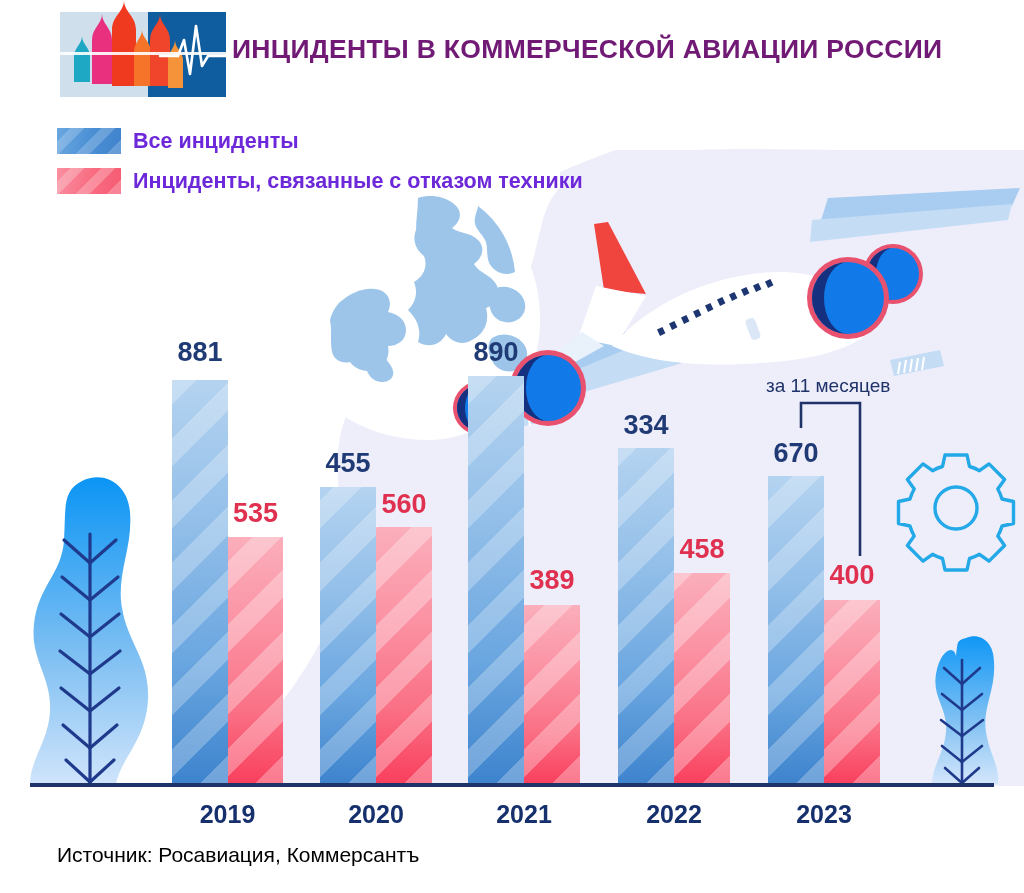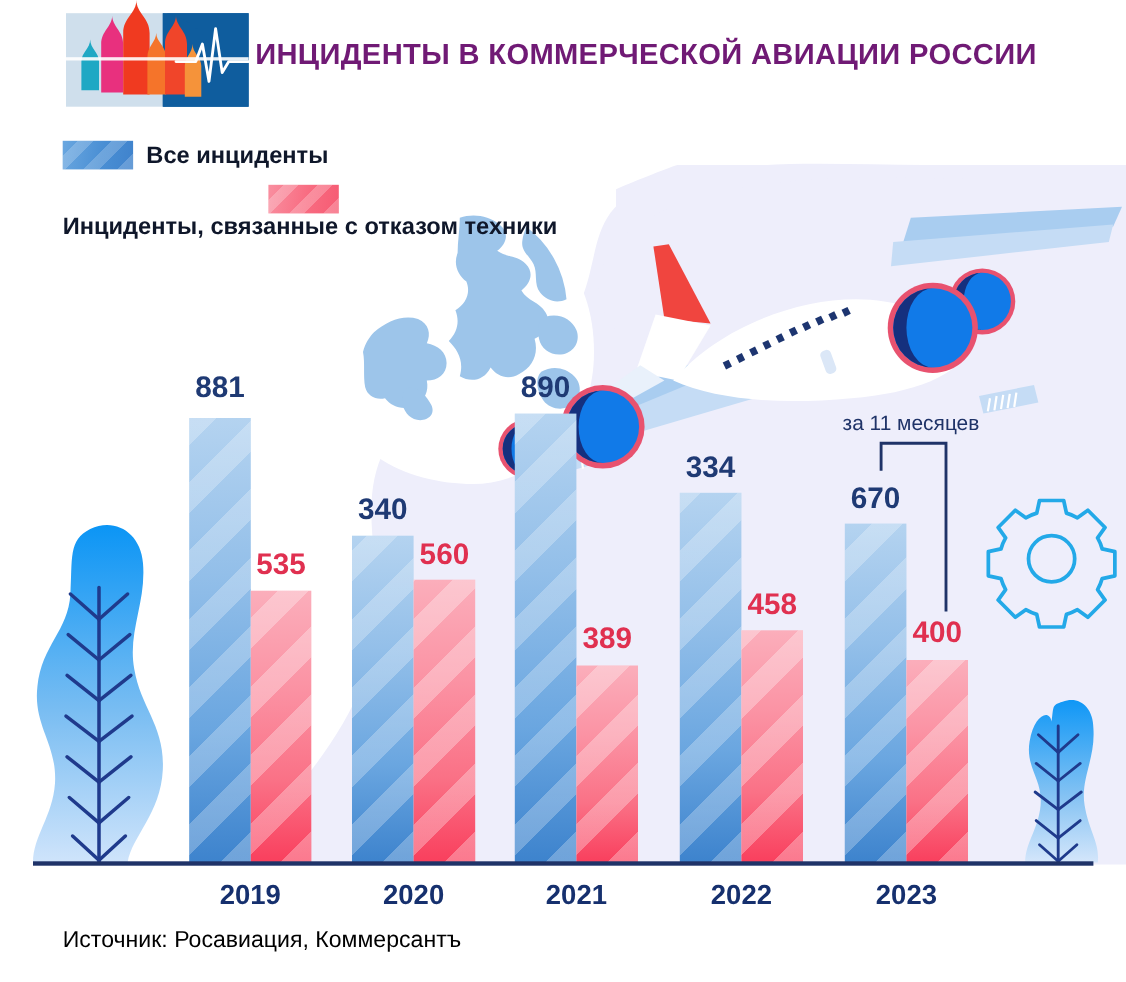--- a/index.html
+++ b/index.html
@@ -16,38 +16,38 @@
   #header{position:absolute;left:0;top:0;width:1024px;height:110px;}
   #title{
     position:absolute;left:232px;top:34px;
     font-size:26.5px;font-weight:bold;letter-spacing:.3px;
     color:#701a75;white-space:nowrap;
   }
 
   
   .legend-row{position:absolute;display:flex;align-items:center;}
   #legend1{left:57px;top:128px;}
-  #legend2{left:57px;top:168px;flex-direction:column;}
+  #legend2{left:57px;top:168px;}
   .swatch{width:64px;height:26px;margin-right:12px;flex:none;}
   .sw-blue{
     background:
       repeating-linear-gradient(-45deg,
         rgba(255,255,255,.20) 0 10px,
         rgba(255,255,255,0) 10px 22px),
       linear-gradient(100deg,#6aa7e0 0%,#4a8fd4 55%,#3f82cc 100%);
   }
   .sw-pink{
     background:
       repeating-linear-gradient(-45deg,
         rgba(255,255,255,.24) 0 10px,
         rgba(255,255,255,0) 10px 22px),
       linear-gradient(100deg,#f98fa0 0%,#f86c81 55%,#f65b73 100%);
   }
   .legend-label{
-    font-size:21.5px;font-weight:bold;color:#0f172a;white-space:nowrap;
+    font-size:21.5px;font-weight:bold;color:#6d28d9;white-space:nowrap;
   }
 
   
   .bar{position:absolute;bottom:0;}
   .bar-blue{
     background:
       repeating-linear-gradient(-45deg,
         rgba(255,255,255,.26) 0 20px,
         rgba(255,255,255,0) 20px 44px),
       linear-gradient(to bottom,#b4d3f0 0%,#93bfe9 35%,#6aa6e0 70%,#3d83cd 100%);
@@ -334,21 +334,21 @@
   </div>
 
   <div class="layer">
 
     <div class="bar bar-blue" style="left:172px;width:56px;height:404px;bottom:109px;"></div>
     <div class="bar-value v-blue" style="left:172px;width:56px;top:337px;">881</div>
     <div class="bar bar-pink" style="left:228px;width:55px;height:247px;bottom:109px;"></div>
     <div class="bar-value v-pink" style="left:228px;width:55px;top:498px;">535</div>
 
     <div class="bar bar-blue" style="left:320px;width:56px;height:297px;bottom:109px;"></div>
-    <div class="bar-value v-blue" style="left:320px;width:56px;top:448px;">340</div>
+    <div class="bar-value v-blue" style="left:320px;width:56px;top:448px;">455</div>
     <div class="bar bar-pink" style="left:376px;width:56px;height:257px;bottom:109px;"></div>
     <div class="bar-value v-pink" style="left:376px;width:56px;top:489px;">560</div>
 
     <div class="bar bar-blue" style="left:468px;width:56px;height:408px;bottom:109px;"></div>
     <div class="bar-value v-blue" style="left:468px;width:56px;top:337px;">890</div>
     <div class="bar bar-pink" style="left:524px;width:56px;height:179px;bottom:109px;"></div>
     <div class="bar-value v-pink" style="left:524px;width:56px;top:565px;">389</div>
 
     <div class="bar bar-blue" style="left:618px;width:56px;height:336px;bottom:109px;"></div>
     <div class="bar-value v-blue" style="left:618px;width:56px;top:410px;">334</div>

